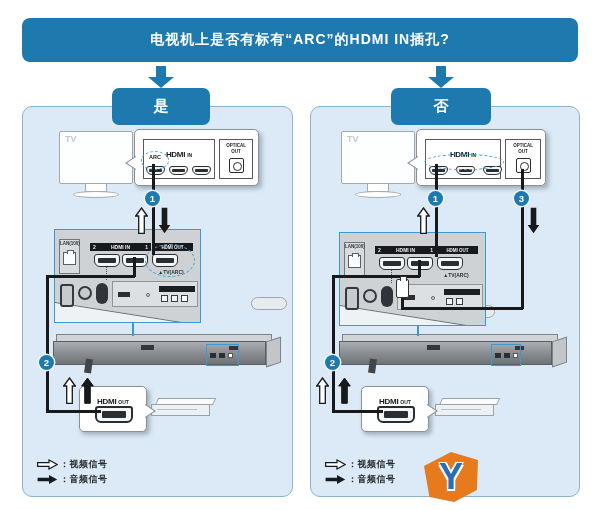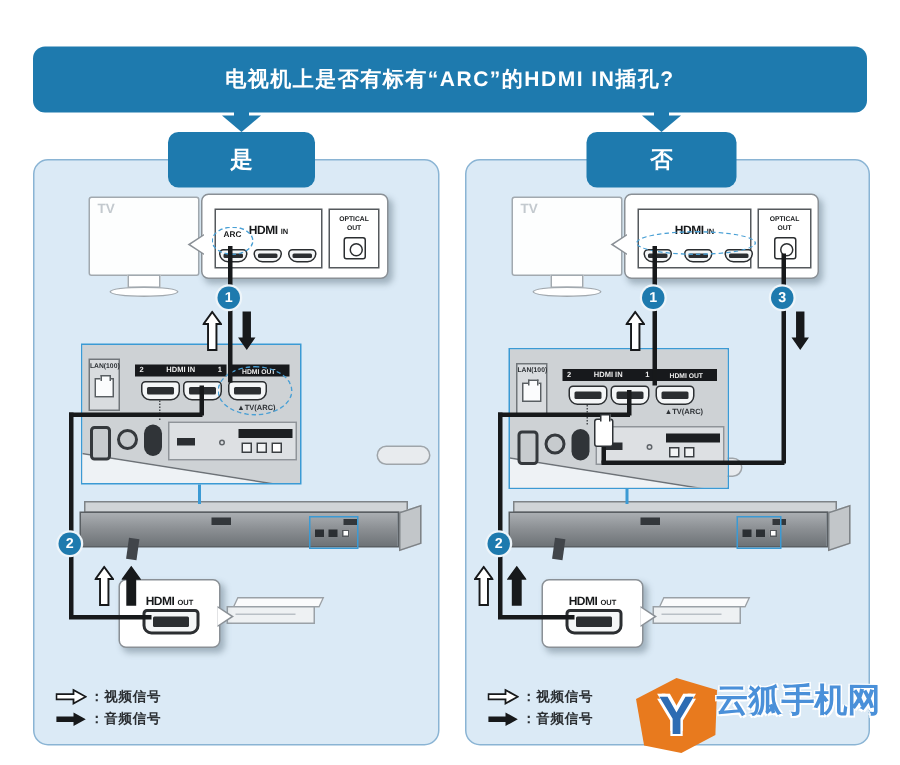--- a/index.html
+++ b/index.html
@@ -1,21 +1,21 @@
 <!DOCTYPE html>
 <html><head>
 <meta charset="utf-8">
 <style>
   html,body{margin:0;padding:0;background:#fff;}
   .page{position:relative;width:600px;height:510px;background:#fff;overflow:hidden;
         font-family:"Liberation Sans","DejaVu Sans",sans-serif;}
   .abs{position:absolute;}
 
   
-  .banner{position:absolute;left:22px;top:31px;width:556px;height:44px;background:#1e7aae;
+  .banner{position:absolute;left:22px;top:18px;width:556px;height:44px;background:#1e7aae;
           border-radius:8px;display:flex;align-items:center;justify-content:center;}
   .banner span{color:#fff;font-size:14px;font-weight:700;letter-spacing:1px;}
   .flow-arrow{position:absolute;top:66px;width:26px;height:22px;}
   .flow-arrow::before{content:"";position:absolute;left:8px;top:0;width:10px;height:12px;background:#1e7aae;}
   .flow-arrow::after{content:"";position:absolute;left:0;top:11px;width:0;height:0;
           border-left:13px solid transparent;border-right:13px solid transparent;border-top:11px solid #1e7aae;}
   .choice{position:absolute;top:88px;height:37px;background:#1e7aae;border-radius:7px;z-index:15;
           display:flex;align-items:center;justify-content:center;color:#fff;font-size:15px;font-weight:700;}
 
   
@@ -401,15 +401,14 @@
     <svg class="sigarrow" style="left:14px;top:367px" width="21" height="11" viewBox="0 0 21 11">
       <path d="M0.6 3.7 H12 V1 L20.2 5.5 L12 10 V7.3 H0.6 Z" fill="#17191b"></path>
       </svg>
     <div class="legend-txt" style="left:37px;top:366px">：音频信号</div>
   </section>
 
   <div class="wm">
     <div class="wm-logo">
       <span>Y</span>
     </div>
-    <div class="wm-site">云狐手机网</div>
   </div>
 </div>
 
 </body></html>

